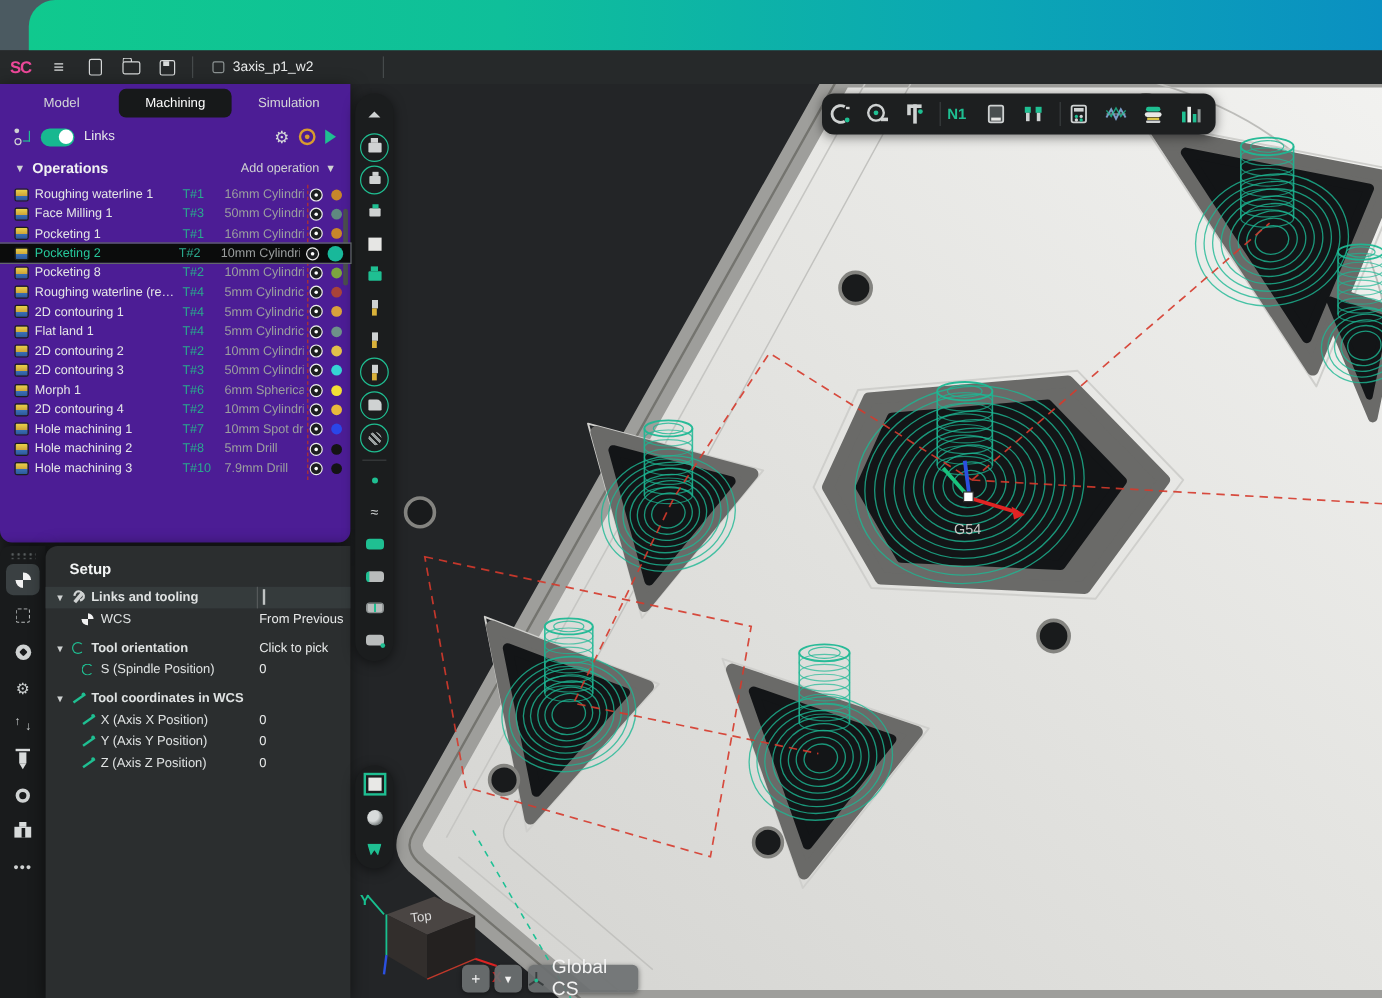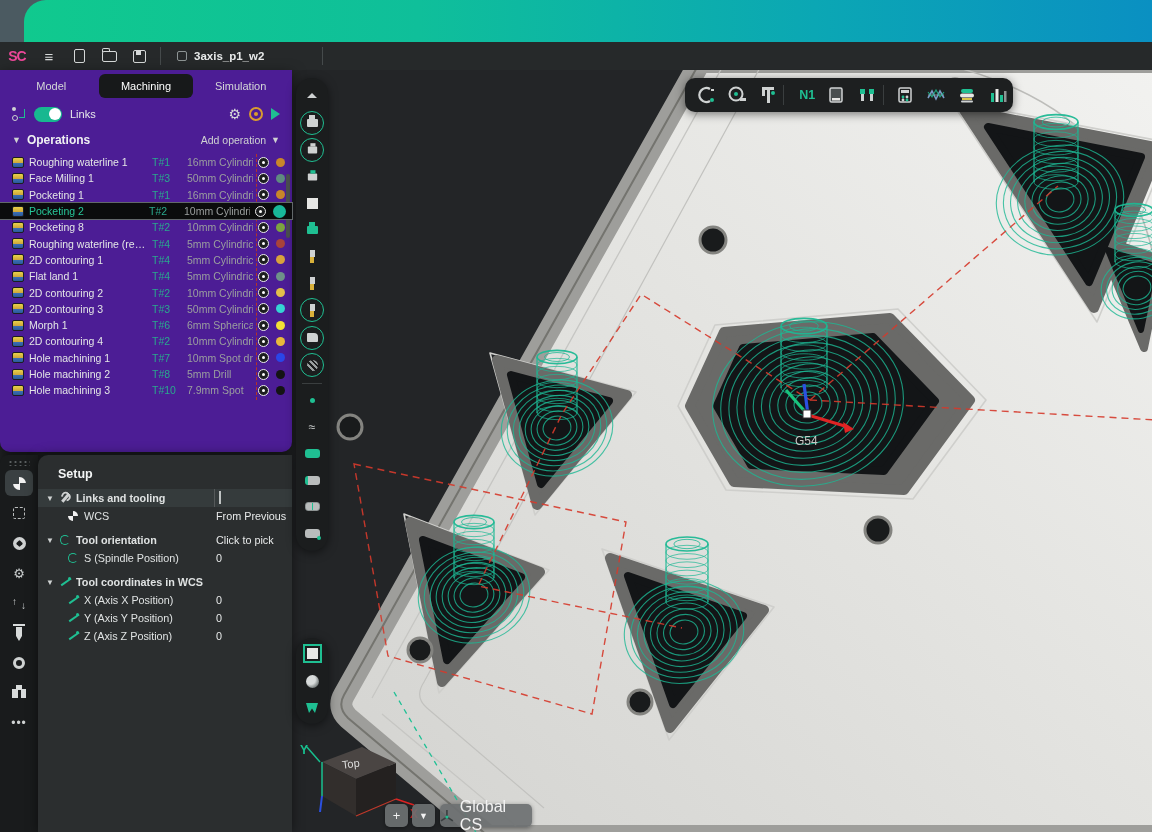--- a/index.html
+++ b/index.html
@@ -16,21 +16,21 @@
   .titlebar{position:absolute;left:0;top:42px;width:1152px;height:28px;background:#26292a;display:flex;align-items:center;}
   .logo{width:34px;height:28px;display:flex;align-items:center;justify-content:center;color:#ec4899;font-weight:bold;font-size:14px;letter-spacing:-1px;}
   .tb-btn{width:30px;height:24px;display:flex;align-items:center;justify-content:center;color:#d6d9d9;}
   .tb-burger{font-size:15px;}
   .ic-file{width:11px;height:14px;border:1.5px solid #d6d9d9;border-radius:2px;}
   .ic-folder{width:15px;height:11px;border:1.5px solid #d6d9d9;border-radius:2px;position:relative;}
   .ic-folder:before{content:"";position:absolute;left:-1px;top:-4px;width:6px;height:3px;border:1.5px solid #d6d9d9;border-bottom:none;border-radius:2px 2px 0 0;}
   .ic-save{width:13px;height:13px;border:1.5px solid #d6d9d9;border-radius:2px;position:relative;}
   .ic-save:before{content:"";position:absolute;left:2px;top:0;width:5px;height:4px;background:#d6d9d9;}
   .tb-div{width:1px;height:18px;background:#454a4b;margin:0 6px;}
-  .doc-tab{display:flex;align-items:center;gap:7px;padding:0 10px;height:28px;color:#e8eaea;font-size:11.5px;font-weight:bold;}
+  .doc-tab{display:flex;align-items:center;gap:7px;padding:0 10px;height:28px;color:#e8eaea;font-size:11.5px;font-weight:normal;}
   .ic-check{width:10px;height:10px;border:1.5px solid #8d9494;border-radius:2px;}
 
   
   .ops-panel{position:absolute;left:0;top:70px;width:292px;height:382px;background:#4c1d95;border-radius:0 0 10px 10px;box-shadow:0 4px 14px rgba(0,0,0,.55);}
   .mode-tabs{display:flex;padding:4px 4px 2px 4px;}
   .mode-tab{flex:1;height:24px;display:flex;align-items:center;justify-content:center;color:#d4d7d7;font-size:11px;border-radius:6px;}
   .mode-tab.active{background:#17191a;color:#fff;}
   .links-row{display:flex;align-items:center;height:28px;padding:0 12px;gap:8px;}
   .ic-links-sel{width:14px;height:14px;position:relative;}
   .ic-links-sel:before{content:"";position:absolute;left:0;top:0;width:4px;height:4px;background:#cfd2d2;border-radius:50%;}
@@ -134,21 +134,21 @@
   .mk-ribbon.dot{background:#b9bcbc;position:relative;}
   .mk-ribbon.dot:after{content:"";position:absolute;right:-1px;bottom:-2px;width:4px;height:4px;border-radius:50%;background:#1fbf92;}
 
   .vt-pill2{position:absolute;left:296px;top:638px;width:32px;height:86px;background:#1b1d1e;border-radius:16px;display:flex;flex-direction:column;align-items:center;justify-content:space-evenly;box-shadow:0 2px 10px rgba(0,0,0,.5);}
   .mk-fit{width:11px;height:11px;background:#e8e8e6;outline:2px solid #1fbf92;outline-offset:2px;}
   .mk-globe{width:13px;height:13px;border-radius:50%;background:radial-gradient(circle at 35% 35%,#d8dbdb 0 40%,#7f8585 70%);}
   .mk-flag{width:10px;height:12px;background:#1fbf92;clip-path:polygon(0 0,100% 25%,55% 50%,100% 75%,0 100%,0 0);transform:rotate(90deg);}
 
   
   .tr-bar{position:absolute;left:685px;top:78px;width:328px;height:34px;background:#1d1f20;border-radius:10px;display:flex;align-items:center;justify-content:space-evenly;box-shadow:0 2px 10px rgba(0,0,0,.5);}
-  .tr-btn{width:26px;height:26px;display:flex;align-items:center;justify-content:flex-end;position:relative;}
+  .tr-btn{width:26px;height:26px;display:flex;align-items:center;justify-content:flex-start;position:relative;}
   .tr-div{width:1px;height:20px;background:#3a3e3f;}
   .nc-label{color:#1fbf92;font-weight:bold;font-size:12.5px;}
 
   
   .bb-btn{position:absolute;top:804px;height:23px;border-radius:5px;background:rgba(108,112,113,.92);color:#f2f2f2;display:flex;align-items:center;justify-content:center;font-size:13px;box-shadow:0 1px 4px rgba(0,0,0,.4);}
   .bb-plus{left:385px;width:23px;}
   .bb-chev{left:412px;width:23px;font-size:9px;}
   .bb-gcs{left:440px;width:92px;font-size:16px;gap:6px;}
 
   .vp-svg{position:absolute;left:292px;top:70px;}
@@ -520,21 +520,21 @@
           <span class="op-tool">T#8</span>
           <span class="op-desc">5mm Drill</span>
           <span class="op-radio"></span>
           <span class="op-dot" style="background: rgb(20, 20, 20);"></span>
         </div>
 
         <div class="op-row">
           <span class="op-icon"></span>
           <span class="op-name">Hole machining 3</span>
           <span class="op-tool">T#10</span>
-          <span class="op-desc">7.9mm Spot</span>
+          <span class="op-desc">7.9mm Drill</span>
           <span class="op-radio"></span>
           <span class="op-dot" style="background: rgb(20, 20, 20);"></span>
         </div>
       </div>
     <div class="ops-scroll"></div>
   </div>
 
   <div class="setup-strip">
     <div class="strip-handle"></div>
     <div class="strip-btn sel">

